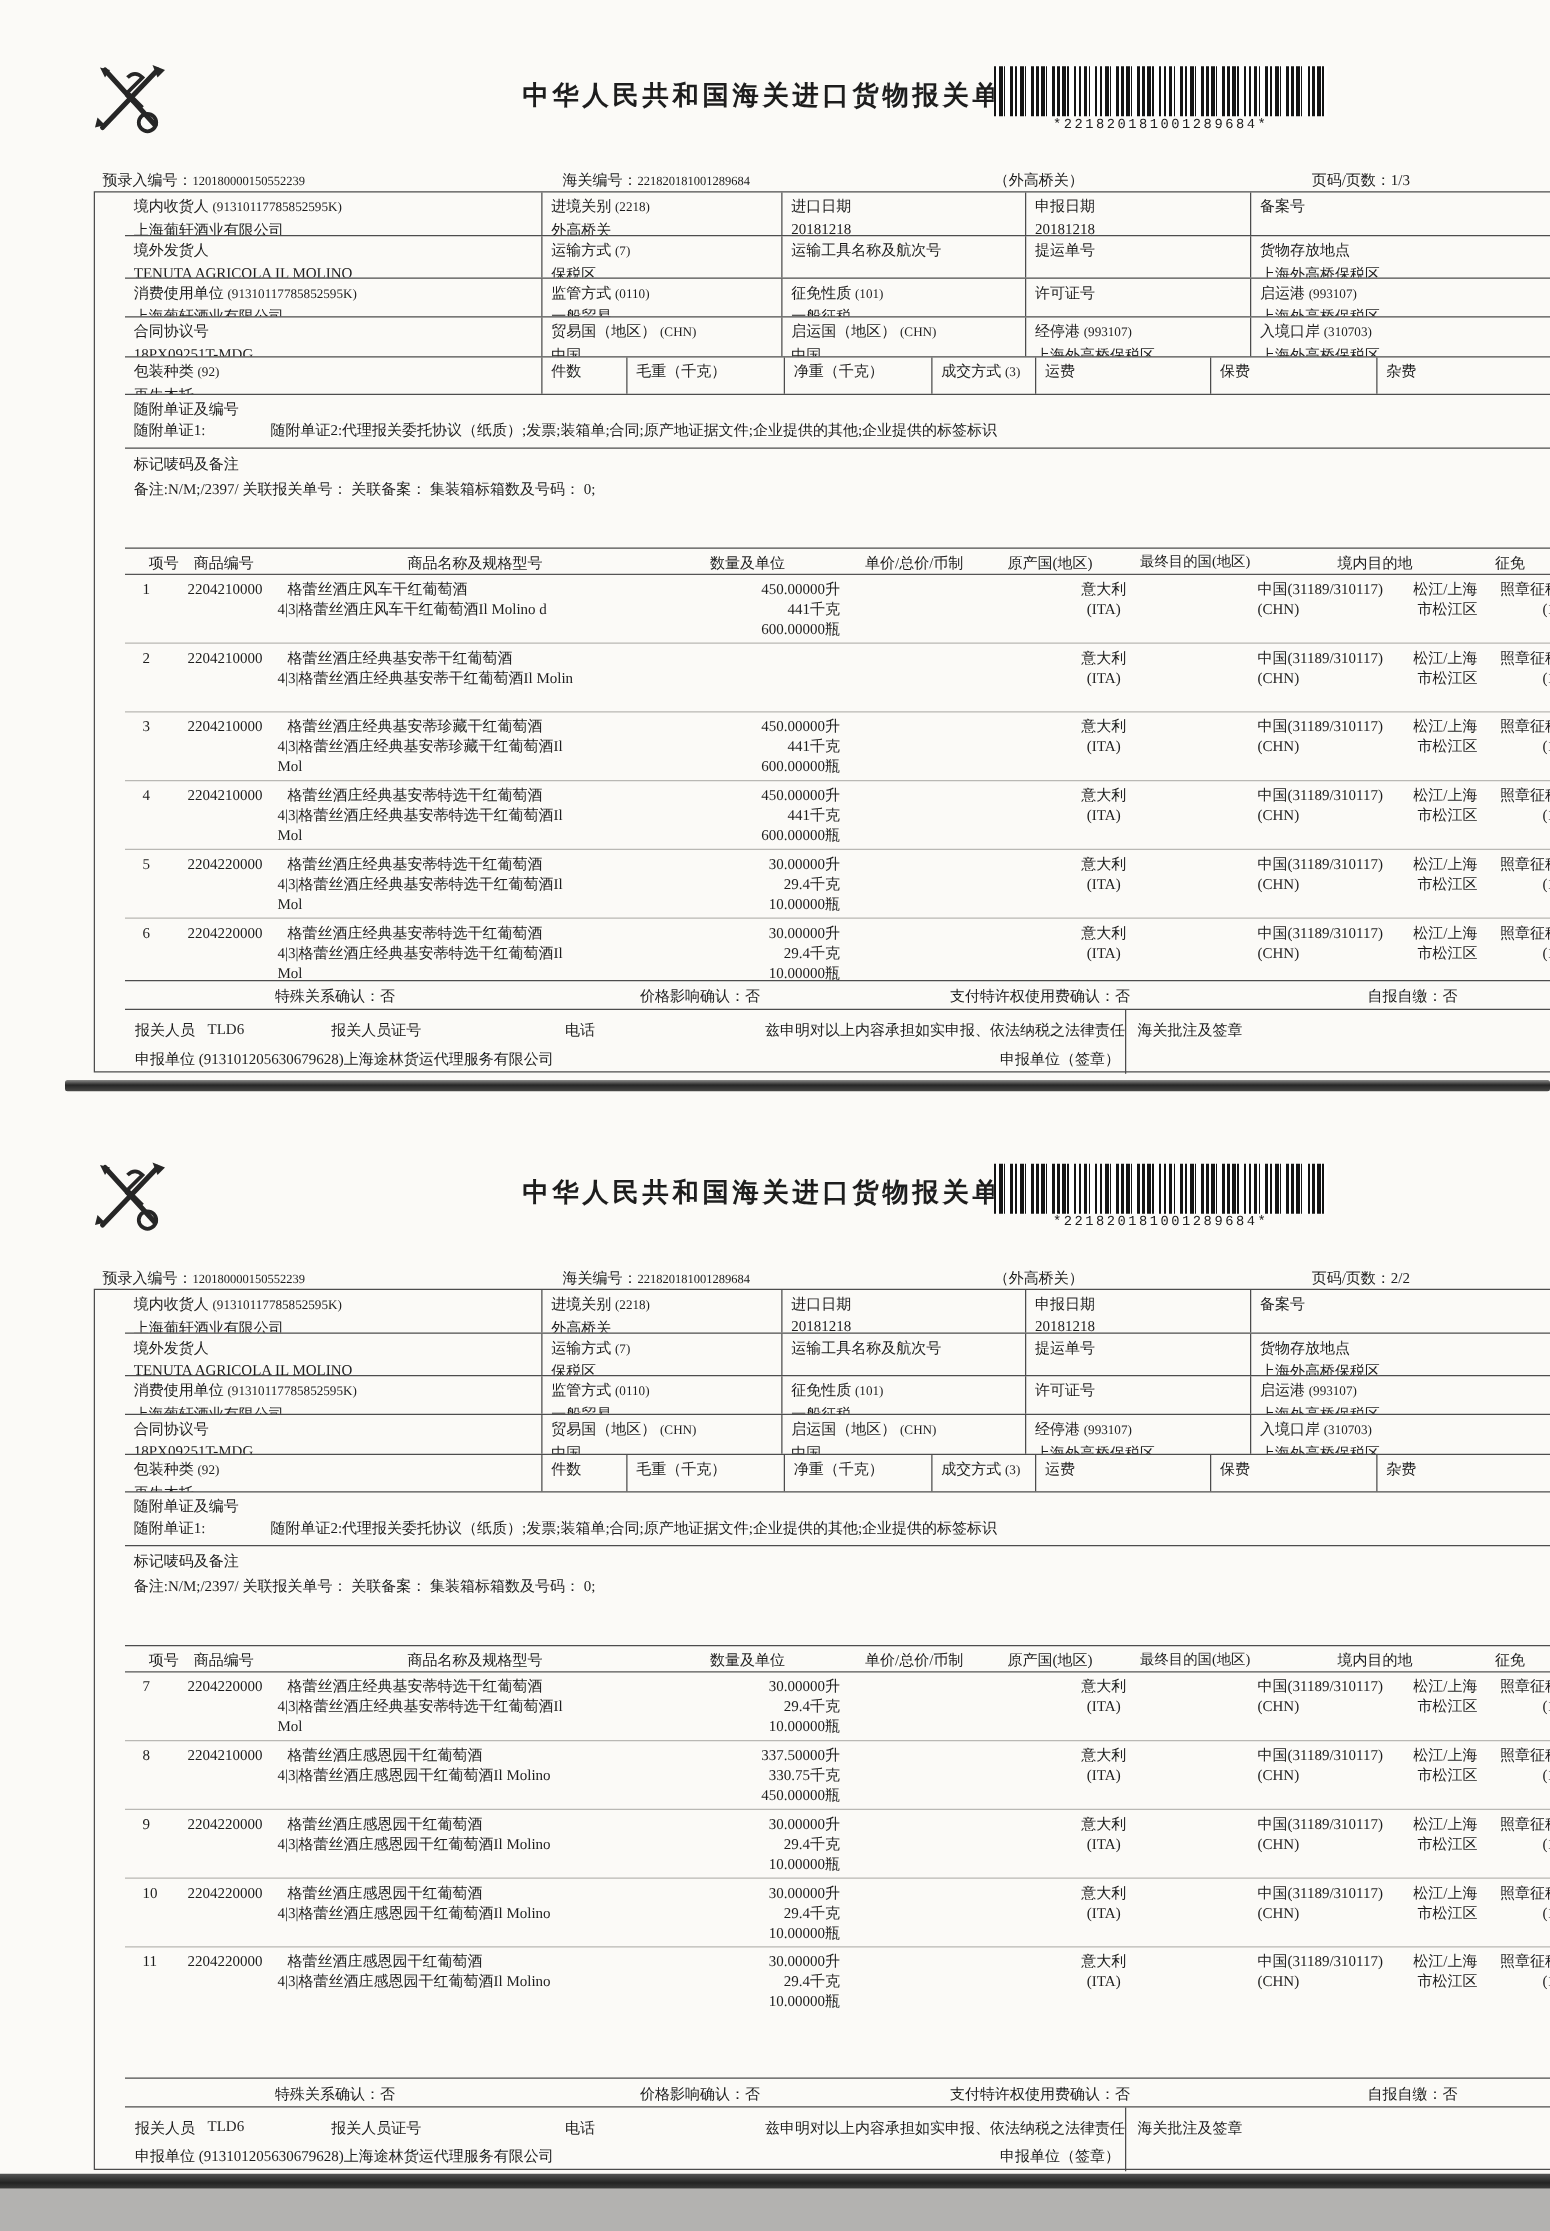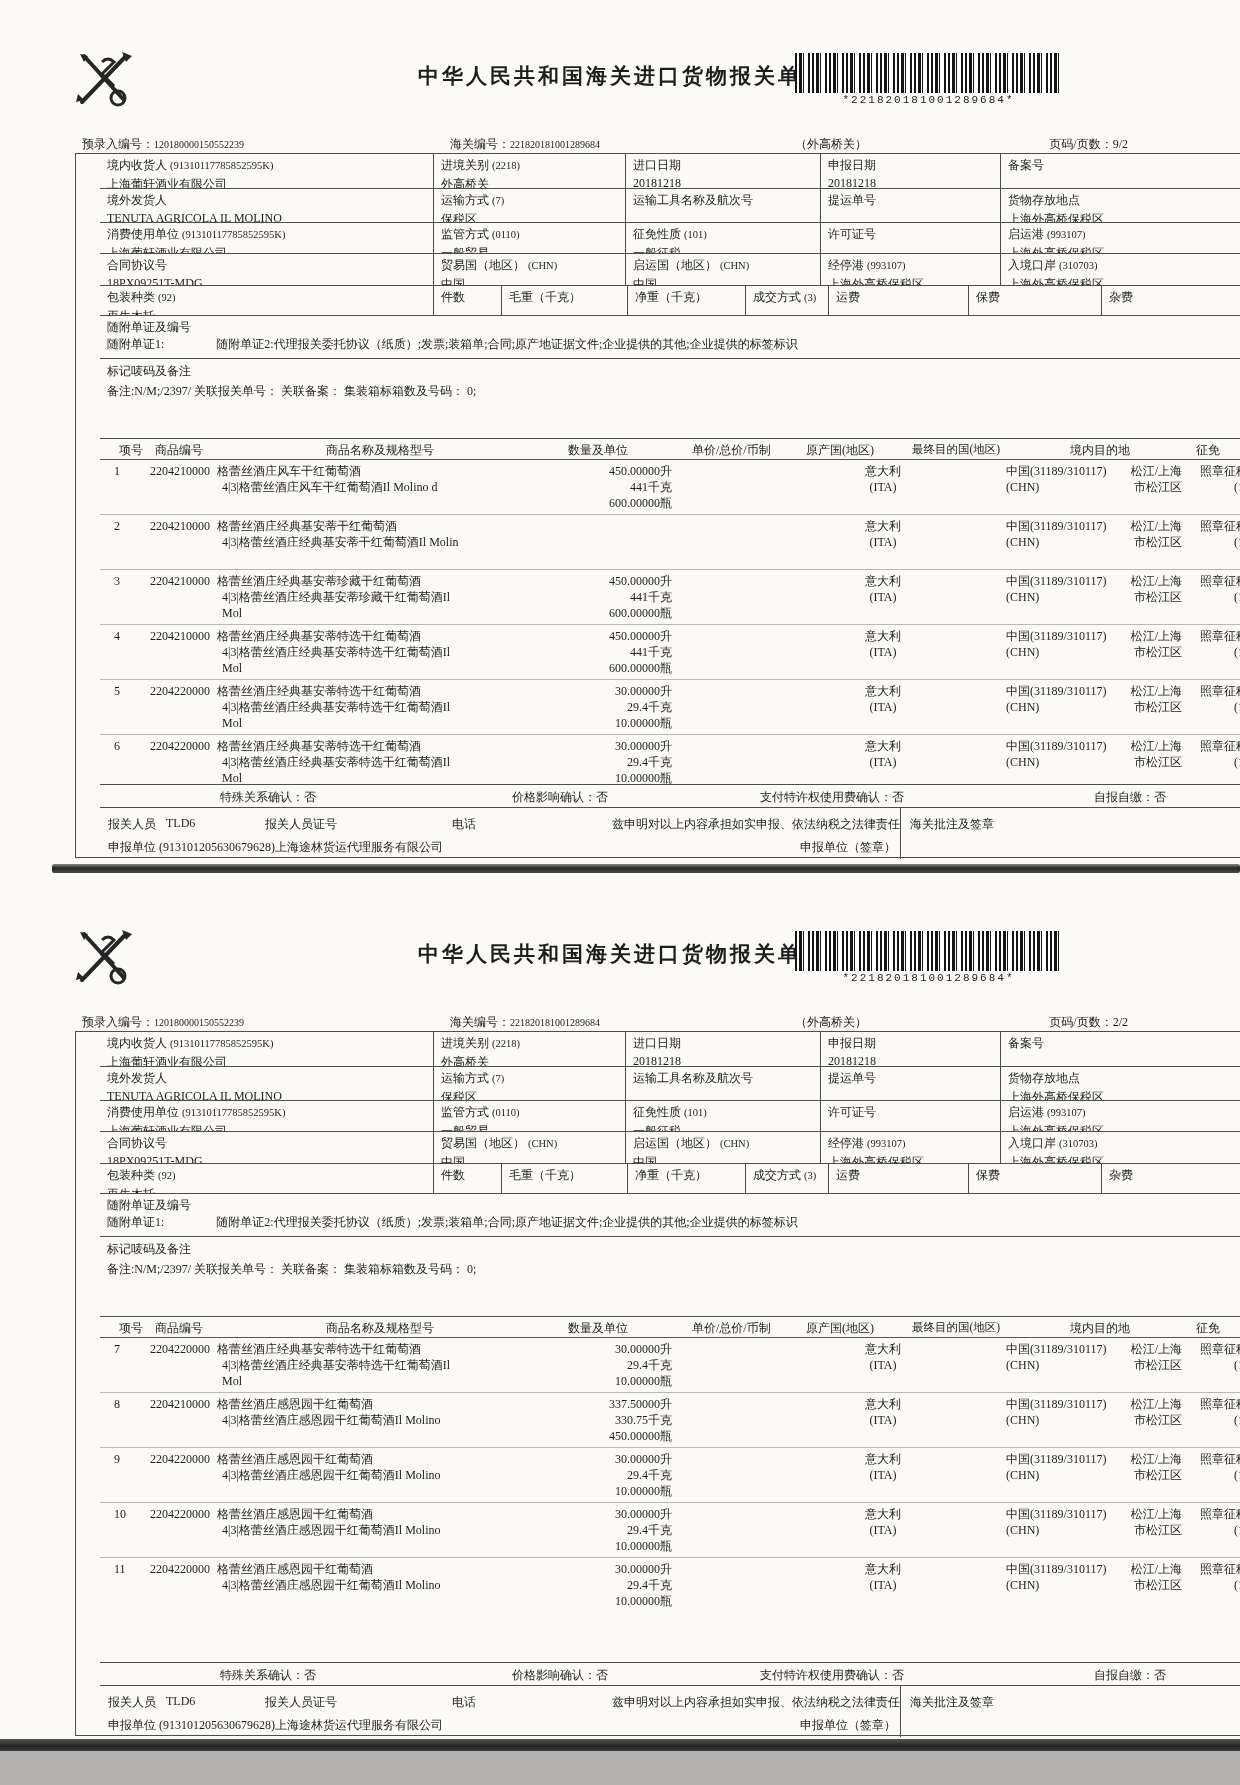--- a/index.html
+++ b/index.html
@@ -33,21 +33,21 @@
   .gh{position:relative;height:20px;border-bottom:1px solid #555;font-size:12px;}
   .gh span{position:absolute;top:3px;white-space:nowrap;}
   .h-no{left:19px;} .h-code{left:55px;} .h-name{left:226px;} .h-qty{left:468px;}
   .h-price{left:592px;} .h-origin{left:706px;} .h-final{left:812px;font-size:11.5px;}
   .h-dom{left:970px;} .h-duty{left:1096px;}
   .gi{position:relative;height:54px;font-size:12px;}
   .gi + .gi{border-top:1px solid #b9b8b4;}
   .gi div{position:absolute;white-space:nowrap;line-height:16px;}
   .i-no{left:14px;top:3px;}
   .i-l1{left:50px;top:3px;}
-  .i-name{margin-left:7px;}
+  .i-name{margin-left:20px;}
   .i-spec{left:122px;top:19px;}
   .i-spec2{left:122px;top:35px;}
   .i-qty{left:370px;top:3px;width:202px;text-align:right;}
   .i-qty div{position:static;}
   .i-origin{left:723px;top:3px;width:120px;text-align:center;}
   .i-origin div{position:static;}
   .i-dest{left:906px;top:3px;}
   .i-dest div{position:static;}
   .i-dom{left:955px;top:3px;width:127px;text-align:right;}
   .i-dom div{position:static;}
@@ -97,21 +97,21 @@
     <div class="barcode-text">*221820181001289684*</div>
 
     <div class="info i-pre">
       <span>预录入编号：</span><span class="code-sm">120180000150552239</span>
     </div>
     <div class="info i-cust">
       <span>海关编号：</span><span class="code-sm">221820181001289684</span>
     </div>
     <div class="info i-office">（外高桥关）</div>
     <div class="info i-page">
-      <span>页码/页数：</span><span>9/2</span>
+      <span>页码/页数：</span><span>1/3</span>
     </div>
 
     <div class="sheet">
 
       <div class="fr rA">
         <div class="fc first" style="left:0;width:333px;">
           <span class="lab">境内收货人</span>
           <span class="code">(91310117785852595K)</span>
           <div class="val">上海葡轩酒业有限公司</div>
         </div>

